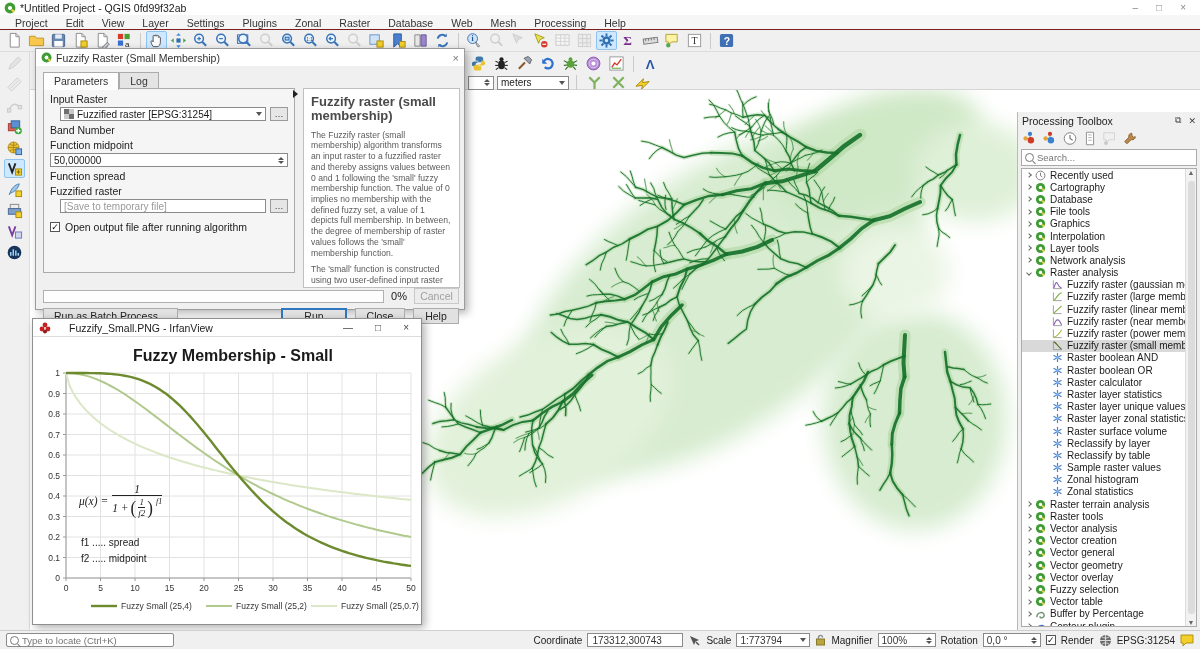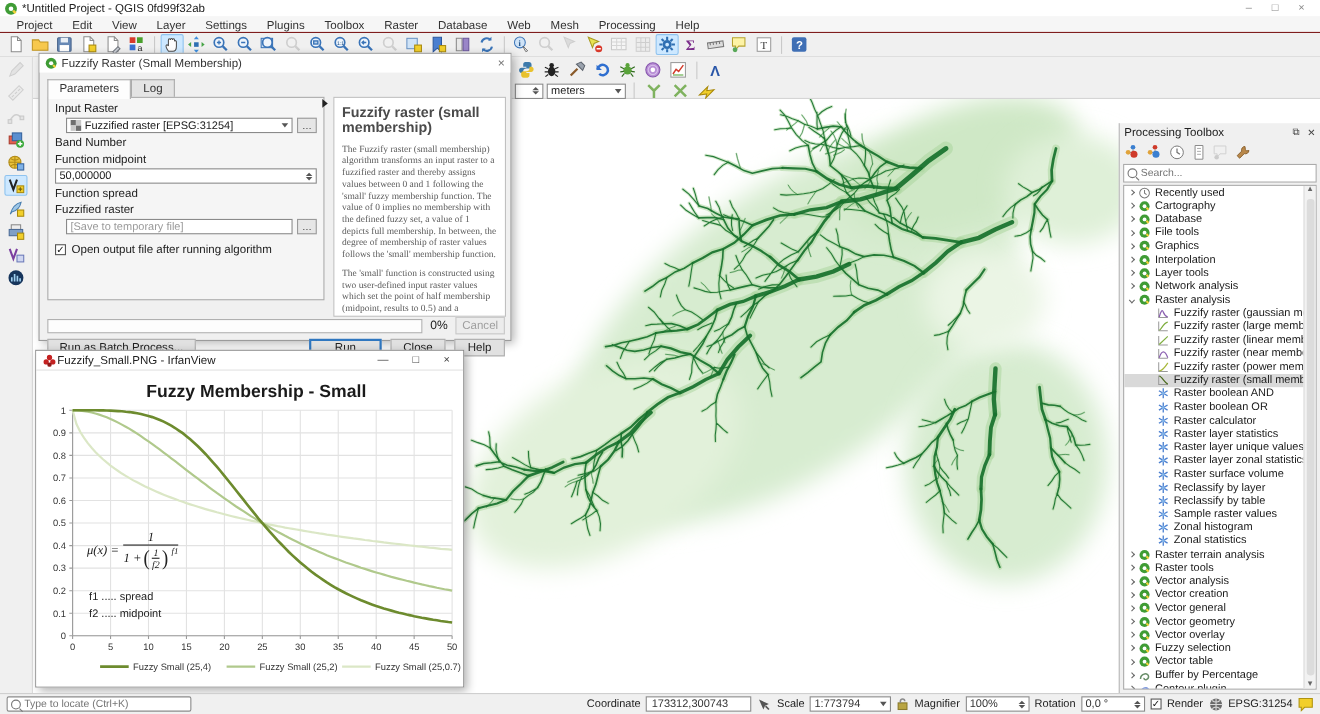--- a/index.html
+++ b/index.html
@@ -71,32 +71,32 @@
   .spin .updown { margin-left:auto; display:flex; flex-direction:column; gap:1px; }
   .updown i { width:0; height:0; border-left:3px solid transparent; border-right:3px solid transparent; display:block; }
   .updown i.u { border-bottom:3.5px solid #555; }
   .updown i.d { border-top:3.5px solid #555; }
   .dots { width:18px; height:14px; background:#e6e6e6; border:1px solid #9a9a9a; font-size:9px; text-align:center; line-height:12px; color:#333; flex:none; }
   .cb { width:10px; height:10px; background:#fff; border:1px solid #555; font-size:9px; line-height:9px; text-align:center; color:#111; }
   .cbrow { display:flex; align-items:center; gap:5px; margin-top:8px; font-size:10.5px; color:#222; }
   .placeholder { color:#9a9a9a; }
   .help-pane { position:absolute; left:267px; top:22px; width:157px; height:200px; background:#fff; border:1px solid #c0c0c0; padding:6px 7px; overflow:hidden; }
   .help-pane h2 { font-size:13px; color:#4a4a4a; line-height:1.1; margin-bottom:6px; font-weight:bold; }
-  .help-pane p { font-size:8.6px; color:#5a5a5a; line-height:1.25; margin-bottom:6px;font-family:Liberation Serif, serif; }
+  .help-pane p { font-size:8.6px; color:#5a5a5a; line-height:1.25; margin-bottom:6px; }
   .collapse-arr { position:absolute; left:257px; top:24px; width:0; height:0; border-top:4px solid transparent; border-bottom:4px solid transparent; border-left:5px solid #222; }
   .progressrow { position:absolute; left:7px; top:222px; width:416px; display:flex; align-items:center; gap:7px; }
   .pbar { flex:1; height:13px; border:1px solid #b0b0b0; background:#fdfdfd; }
   .btn { height:16px; padding:0 10px; background:#e1e1e1; border:1px solid #adadad; font-size:10.5px; color:#222; display:flex; align-items:center; justify-content:center; }
   .btn.dis { color:#9f9f9f; background:#ececec; border-color:#c8c8c8; }
   .btn.def { border:2px solid #2f77c0; }
   .btnrow { position:absolute; left:7px; top:242px; width:416px; display:flex; align-items:center; }
 
   
   .viewer { position:absolute; left:32px; top:318px; width:390px; height:307px; background:#fff; border:1px solid #8f8f8f; box-shadow:3px 3px 8px rgba(0,0,0,.3); z-index:7; }
-  .vw-title { height:18px; background:#fff; border-bottom:1px solid #dcdcdc; display:flex; align-items:center; gap:1px; padding:0 6px; font-size:10.5px; color:#222; }
+  .vw-title { height:18px; background:#fff; border-bottom:1px solid #dcdcdc; display:flex; align-items:center; gap:18px; padding:0 6px; font-size:10.5px; color:#222; }
   .vw-ctl { margin-left:auto; display:flex; gap:22px; color:#444; font-size:10px; padding-right:6px; }
   .vw-body { position:relative; width:388px; height:287px; background:#fff; }
   .formula { position:absolute; left:46px; top:146px; font-family:"Liberation Serif", serif; font-style:italic; font-size:11.5px; color:#222; display:flex; align-items:center; gap:4px; }
   .frac { display:inline-flex; flex-direction:column; align-items:center; vertical-align:middle; }
   .frac .den { border-top:1px solid #222; padding-top:1px; display:flex; align-items:center; gap:2px; }
   .bigpar { font-size:17px; font-style:normal; transform:scaleY(1.15); }
   .innerfrac { display:inline-flex; flex-direction:column; align-items:center; font-size:9px; }
   .innerfrac .d2 { border-top:1px solid #222; }
   .expo { font-size:8px; vertical-align:super; margin-left:1px; transform:translateY(-6px); }
   .fnotes { position:absolute; left:48px; top:198px; font-size:10px; color:#222; line-height:1.55; font-family:"Liberation Sans",sans-serif; }
@@ -128,21 +128,21 @@
   </span>
 </div>
 
 <div class="menubar" id="menubar">
     <span>Project</span>
     <span>Edit</span>
     <span>View</span>
     <span>Layer</span>
     <span>Settings</span>
     <span>Plugins</span>
-    <span>Toolbox</span>
+    <span>Zonal</span>
     <span>Raster</span>
     <span>Database</span>
     <span>Web</span>
     <span>Mesh</span>
     <span>Processing</span>
     <span>Help</span>
   </div>
 
 <div class="toolbar1" id="toolbar1">
     <span class="tbi">

